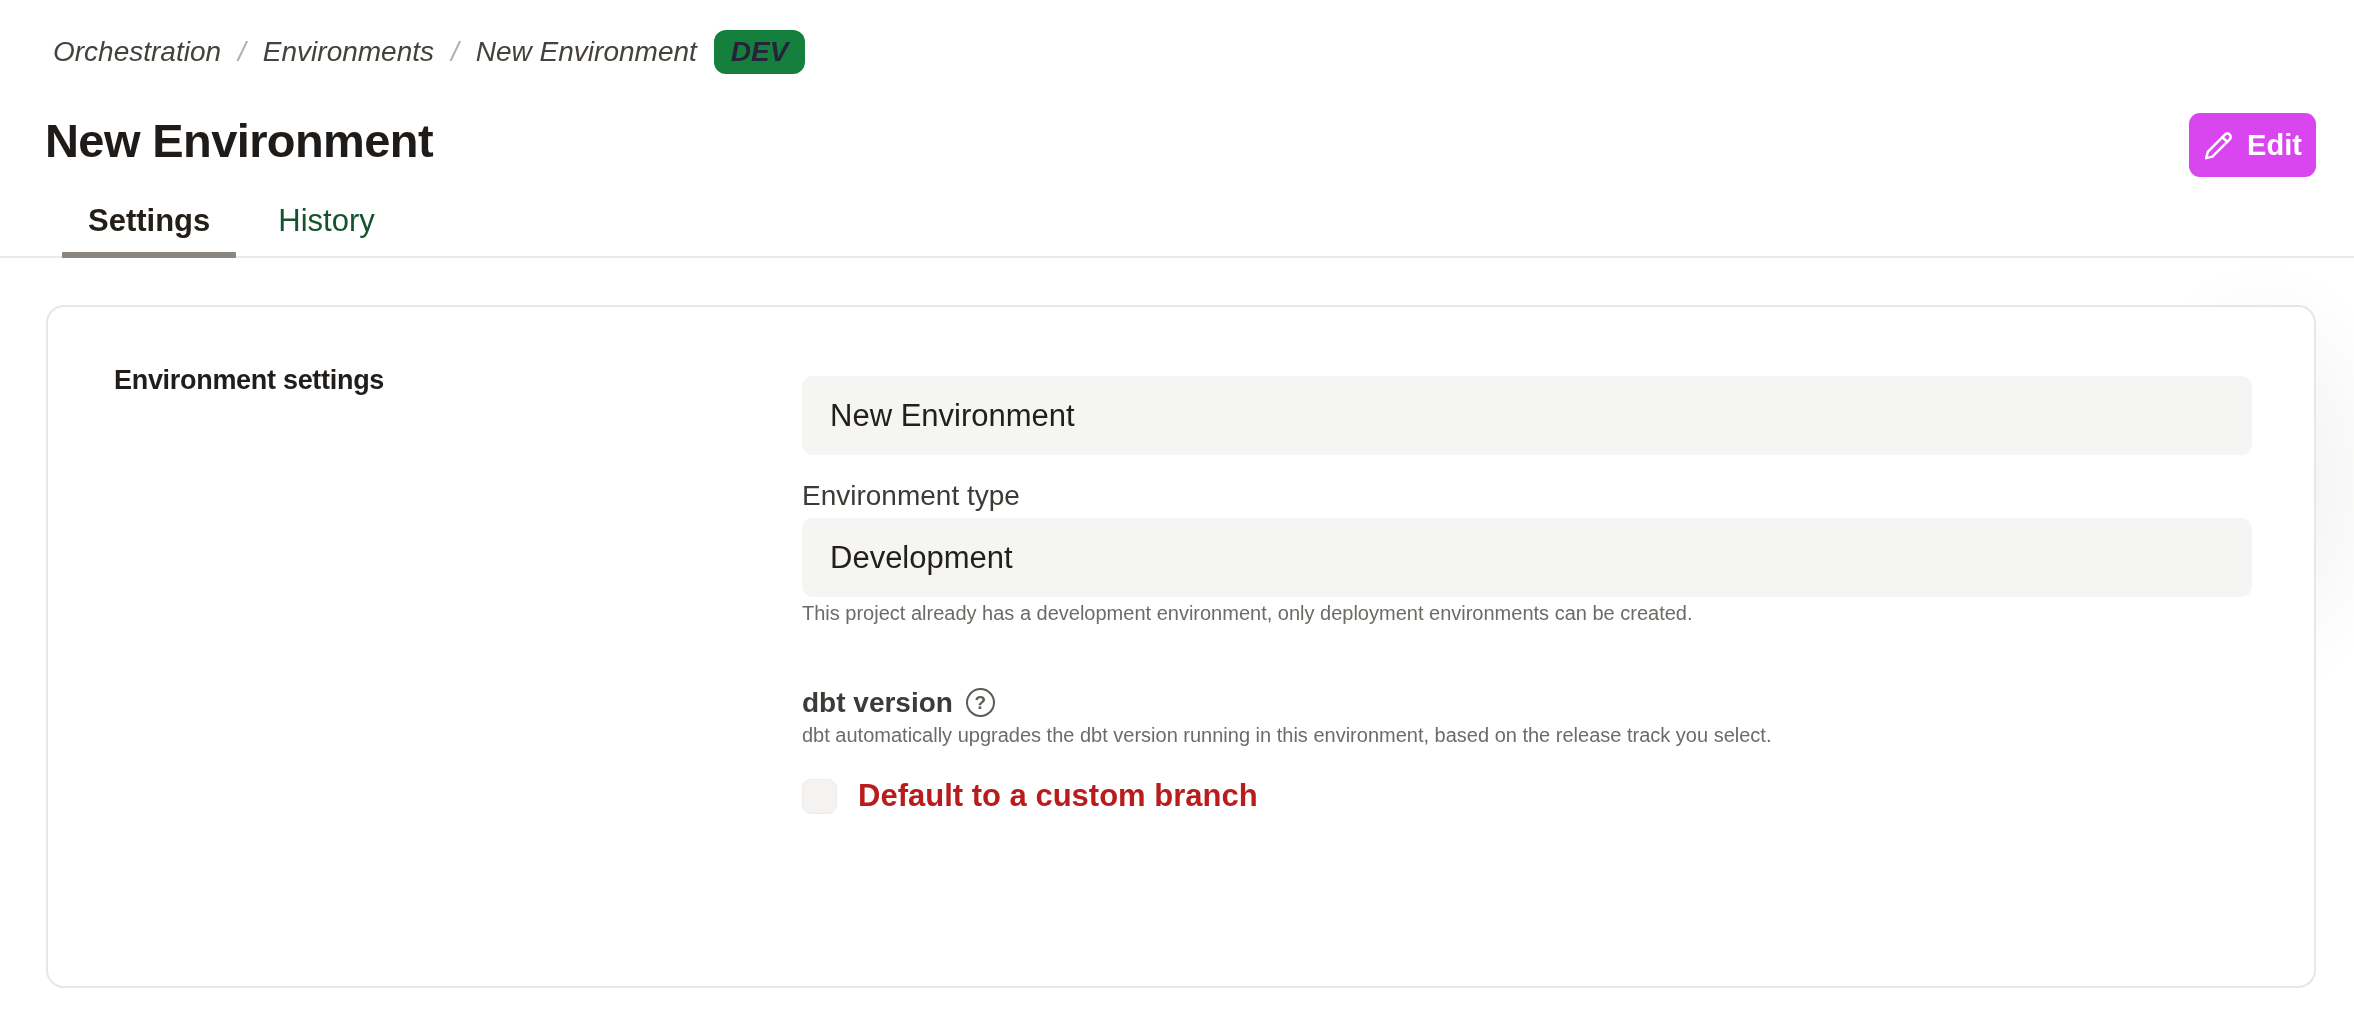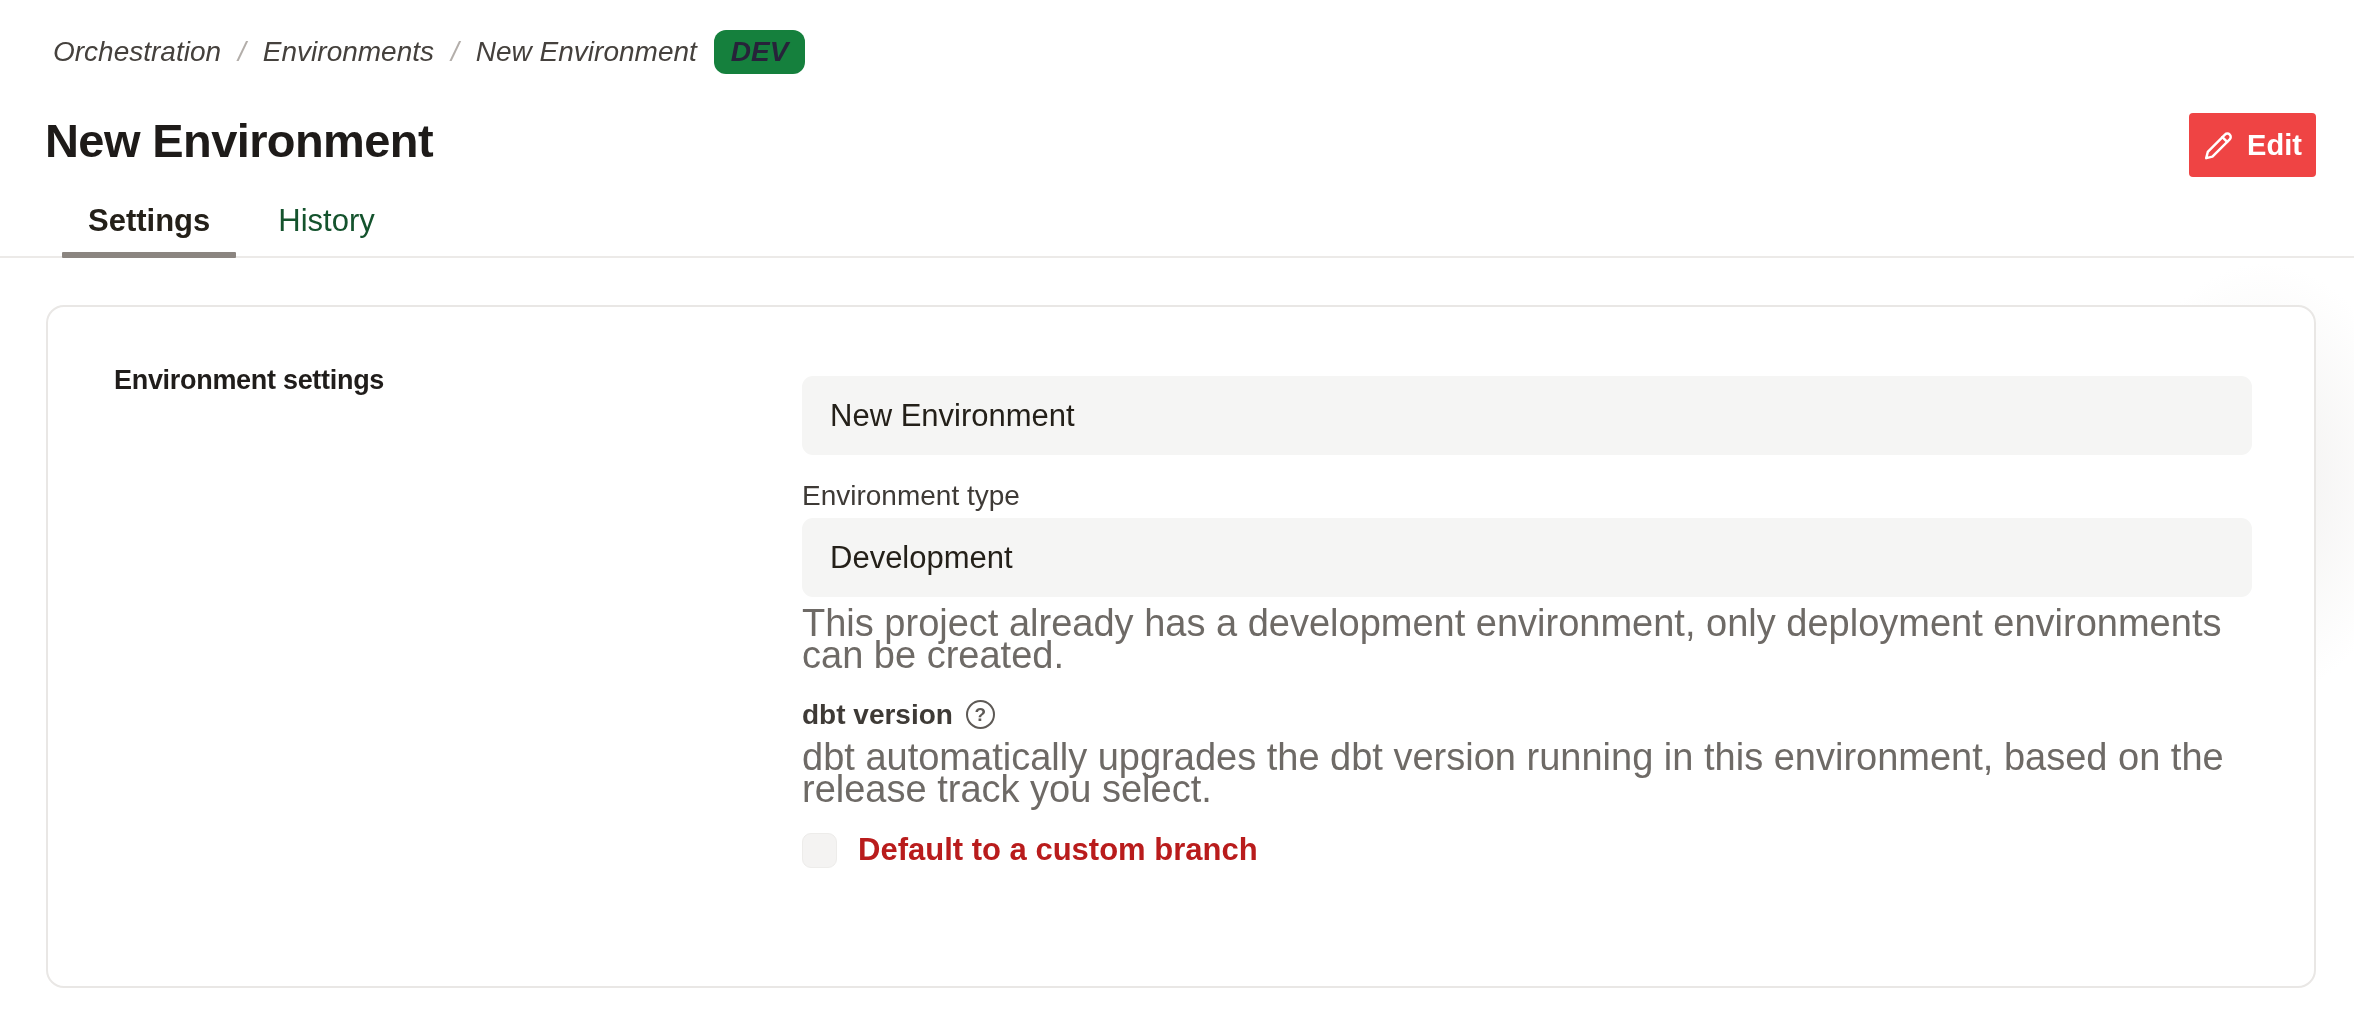--- a/index.html
+++ b/index.html
@@ -33,21 +33,21 @@
     padding: 5px 17px; border-radius: 12px; line-height: 34px;
   }
 
   
   .page-title {
     position: absolute; top: 113px; left: 45px;
     font-size: 47px; font-weight: 700; letter-spacing: -0.6px; color: #1e1b19;
   }
   .edit-btn {
     position: absolute; top: 113px; left: 2189px; width: 127px; height: 64px;
-    background: #ef4444; color: #ffffff; border: none; border-radius: 4px;
+    background: #d946ef; color: #ffffff; border: none; border-radius: 11px;
     display: flex; align-items: center; justify-content: center; gap: 13px;
     font-family: inherit; font-size: 29px; font-weight: 600; cursor: pointer;
   }
   .edit-btn svg { display: block; }
 
   
   .tabs {
     position: absolute; top: 203px; left: 0; width: 2354px; height: 55px;
     border-bottom: 2px solid #eceae8;
     display: flex; align-items: stretch; padding-left: 62px;
@@ -72,34 +72,34 @@
     position: absolute; top: 58px; left: 66px;
     font-size: 27px; font-weight: 700; letter-spacing: -0.3px; color: #201d1b;
   }
 
   .form { position: absolute; top: 63px; left: 754px; width: 1450px; }
 
   .field-label {
     font-size: 28px; font-weight: 500; color: #3e3a36; line-height: 33px;
     display: flex; align-items: center; gap: 13px;
   }
-  .field-label.bold { font-weight: 700; }
+  .field-label.bold { font-weight: 700; margin-top: 30px; }
   .help-icon {
     width: 29px; height: 29px; border: 2px solid #5e5a56; border-radius: 50%;
     color: #5e5a56; font-size: 19px; font-weight: 700; line-height: 25px;
     display: inline-flex; align-items: center; justify-content: center; cursor: pointer;
   }
   .text-input {
     margin-top: 6px; width: 1450px; height: 79px;
     background: #f5f5f4; border: none; border-radius: 11px;
     font-family: inherit; font-size: 31px; color: #242019;
     padding: 0 28px; outline: none; display: block;
   }
   .helper-text {
-    margin-top: 10px; font-size: 38px; color: #6e6a66; line-height: 32px;
+    font-size: 20px; color: #6e6a66; line-height: 32px;
   }
   .spacer-lg { height: 24px; }
   .spacer-md { height: 27px; }
 
   .checkbox-row { margin-top: 27px; display: flex; align-items: center; }
   .checkbox {
     width: 35px; height: 35px; border-radius: 9px;
     background: #f4f3f2; border: 1px solid #edecea; cursor: pointer;
   }
   .checkbox-label {

